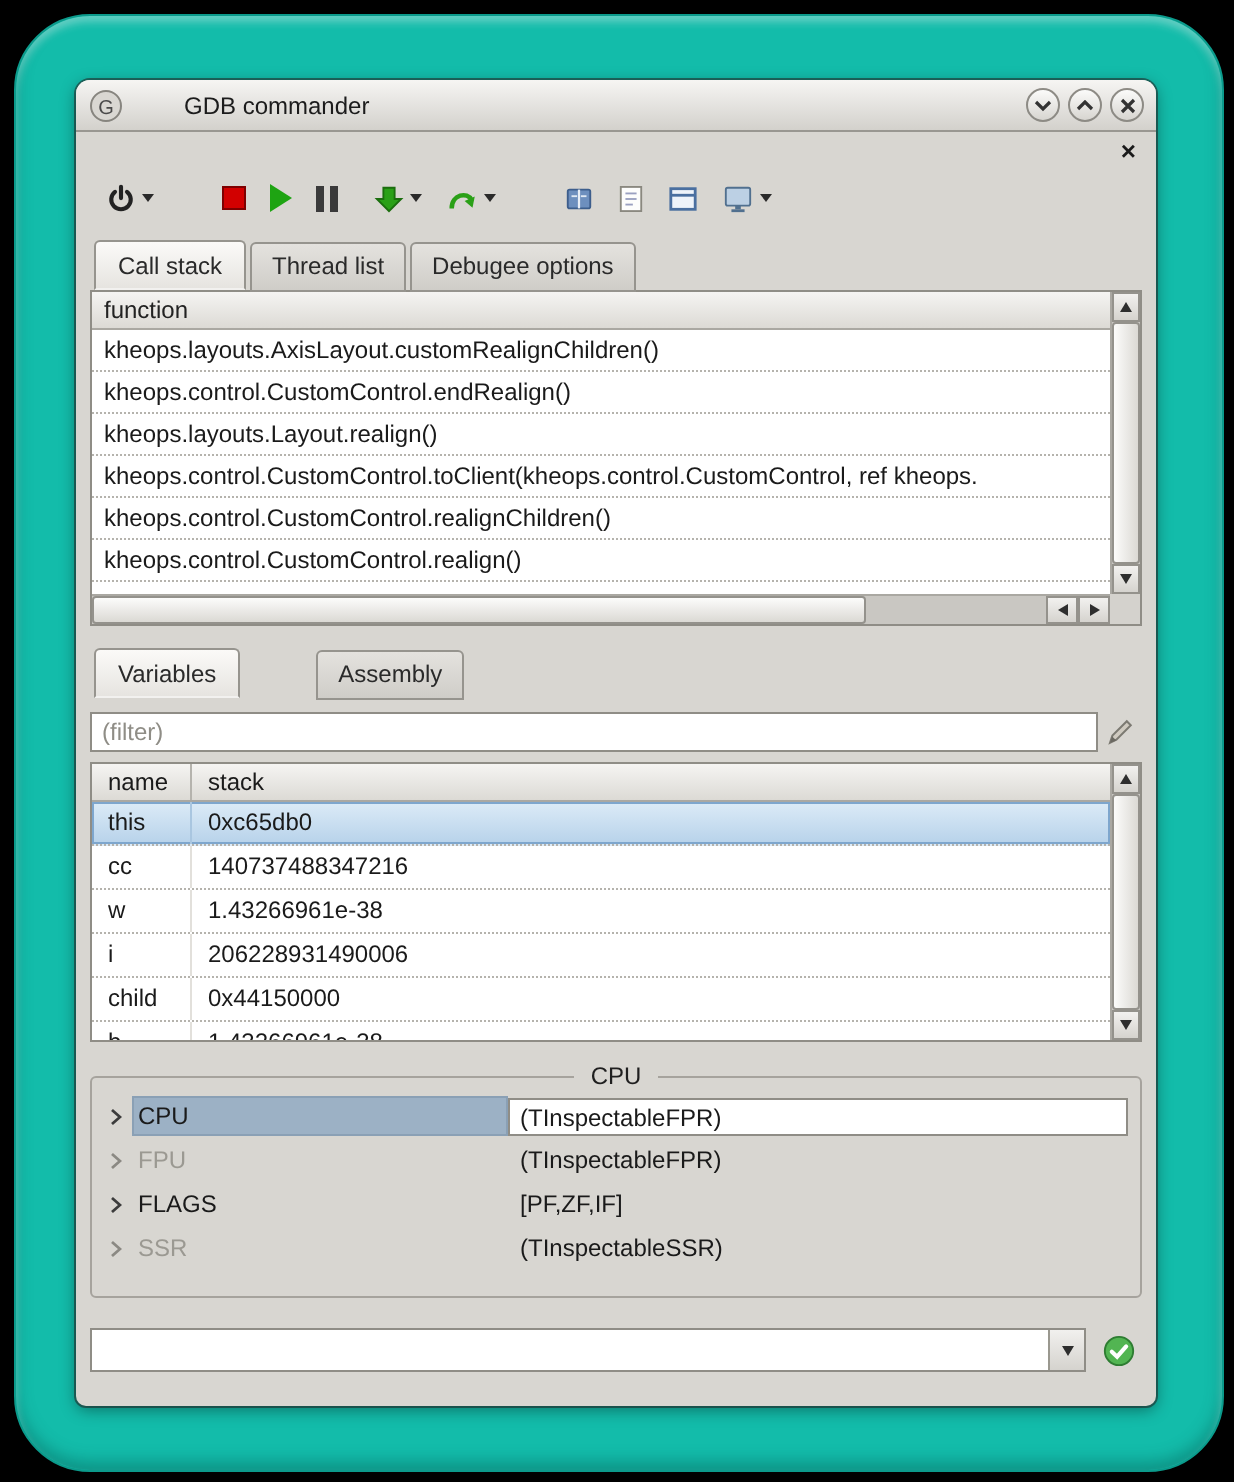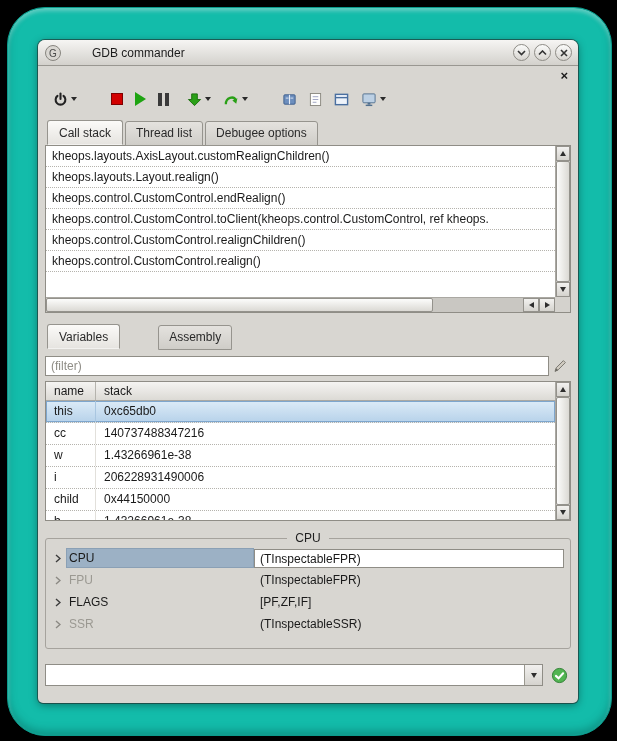--- a/index.html
+++ b/index.html
@@ -231,23 +231,24 @@
       </div>
 
       <div class="tabs tabs1">
         <div class="tab active">Call stack</div>
         <div class="tab">Thread list</div>
         <div class="tab">Debugee options</div>
       </div>
 
       <div class="panel callstack">
         <div class="cs-main">
+          <div class="colheader">function</div>
           <div class="csrow">kheops.layouts.AxisLayout.customRealignChildren()</div>
+          <div class="csrow">kheops.control.CustomControl.endRealign()</div>
           <div class="csrow">kheops.layouts.Layout.realign()</div>
-          <div class="csrow">kheops.control.CustomControl.endRealign()</div>
           <div class="csrow">kheops.control.CustomControl.toClient(kheops.control.CustomControl, ref kheops.</div>
           <div class="csrow">kheops.control.CustomControl.realignChildren()</div>
           <div class="csrow">kheops.control.CustomControl.realign()</div>
         </div>
         <div class="vscroll cs-vscroll">
           <div class="sbtn">
               <i class="tri tri-up"></i>
             </div>
           <div class="vthumb"></div>
           <div class="sbtn">

